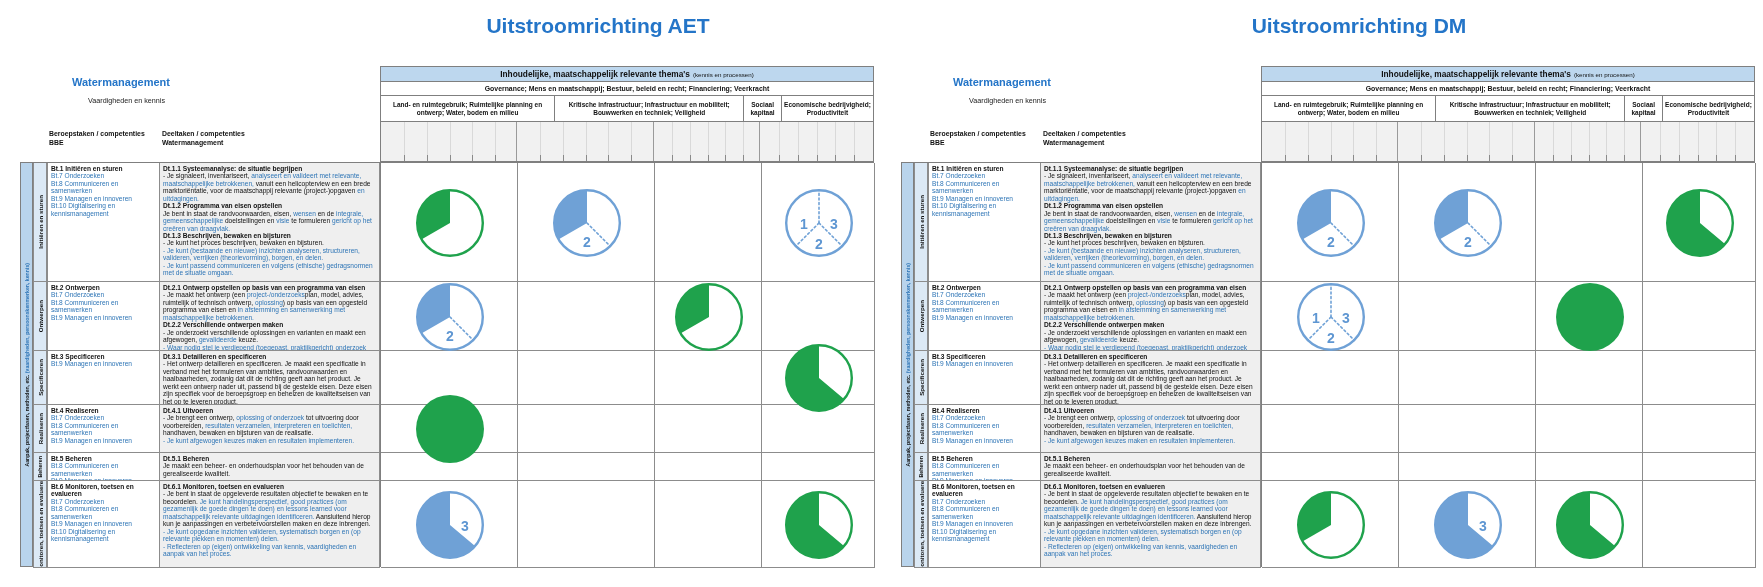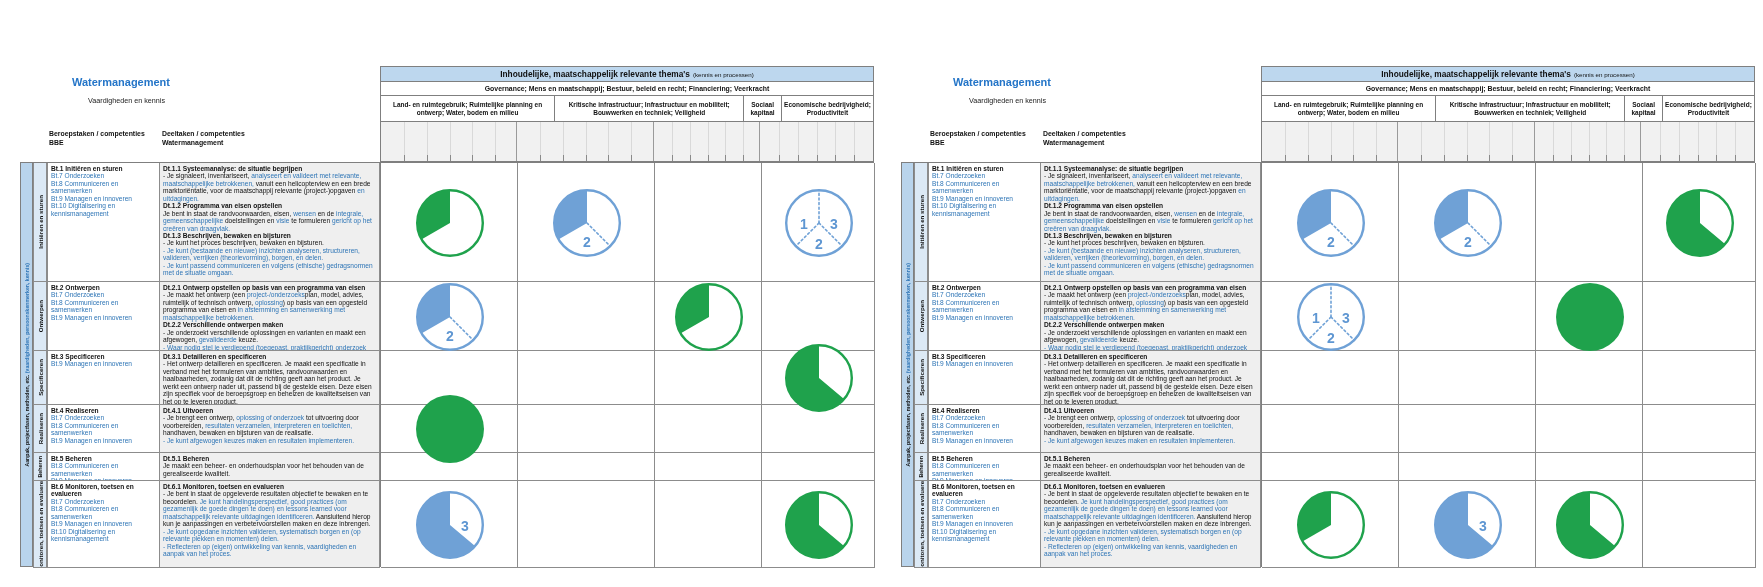--- a/index.html
+++ b/index.html
@@ -50,20 +50,21 @@
   .pie{position:absolute;width:76px;height:76px;z-index:3;}
   .bandlabel{font-weight:bold;font-size:5.2px;letter-spacing:0;}
   .bandlabel .sub{font-weight:bold;}
 </style>
 </head>
 <body>
 
 <div id="stage">
 
   <div class="panel p0">
+    <div class="title" style="color: rgb(36, 117, 200);">Uitstroomrichting AET</div>
     <div class="wm" style="color: rgb(36, 117, 200);">Watermanagement</div>
     <div class="wmsub">Vaardigheden en kennis</div>
 
     <div class="colhead bt-head">
       <div>Beroepstaken / competenties</div>
       <div>BBE</div>
     </div>
     <div class="colhead dt-head">
       <div>Deeltaken / competenties</div>
       <div>Watermanagement</div>
@@ -298,20 +299,21 @@
             <text x="53" y="44" text-anchor="middle" font-family="Liberation Sans,sans-serif" font-weight="bold" font-size="14" fill="#5E96D2">3</text>
           </svg></div>
         <div class="pie" style="left: 399.5px; top: 323.5px;"><svg viewBox="0 0 76 76" width="76" height="76" style="overflow:visible">
             <circle cx="38" cy="38" r="32.8" fill="#fff" stroke="#1FA24C" stroke-width="2.4"></circle>
             <path d="M38,38 L63.3,59.2 A33,33 0 1 1 38.0,5.0 Z" fill="#1FA24C"></path>
           </svg></div>
       </div>
   </div>
 
   <div class="panel p1">
+    <div class="title" style="color: rgb(36, 117, 200);">Uitstroomrichting DM</div>
     <div class="wm" style="color: rgb(36, 117, 200);">Watermanagement</div>
     <div class="wmsub">Vaardigheden en kennis</div>
 
     <div class="colhead bt-head">
       <div>Beroepstaken / competenties</div>
       <div>BBE</div>
     </div>
     <div class="colhead dt-head">
       <div>Deeltaken / competenties</div>
       <div>Watermanagement</div>

